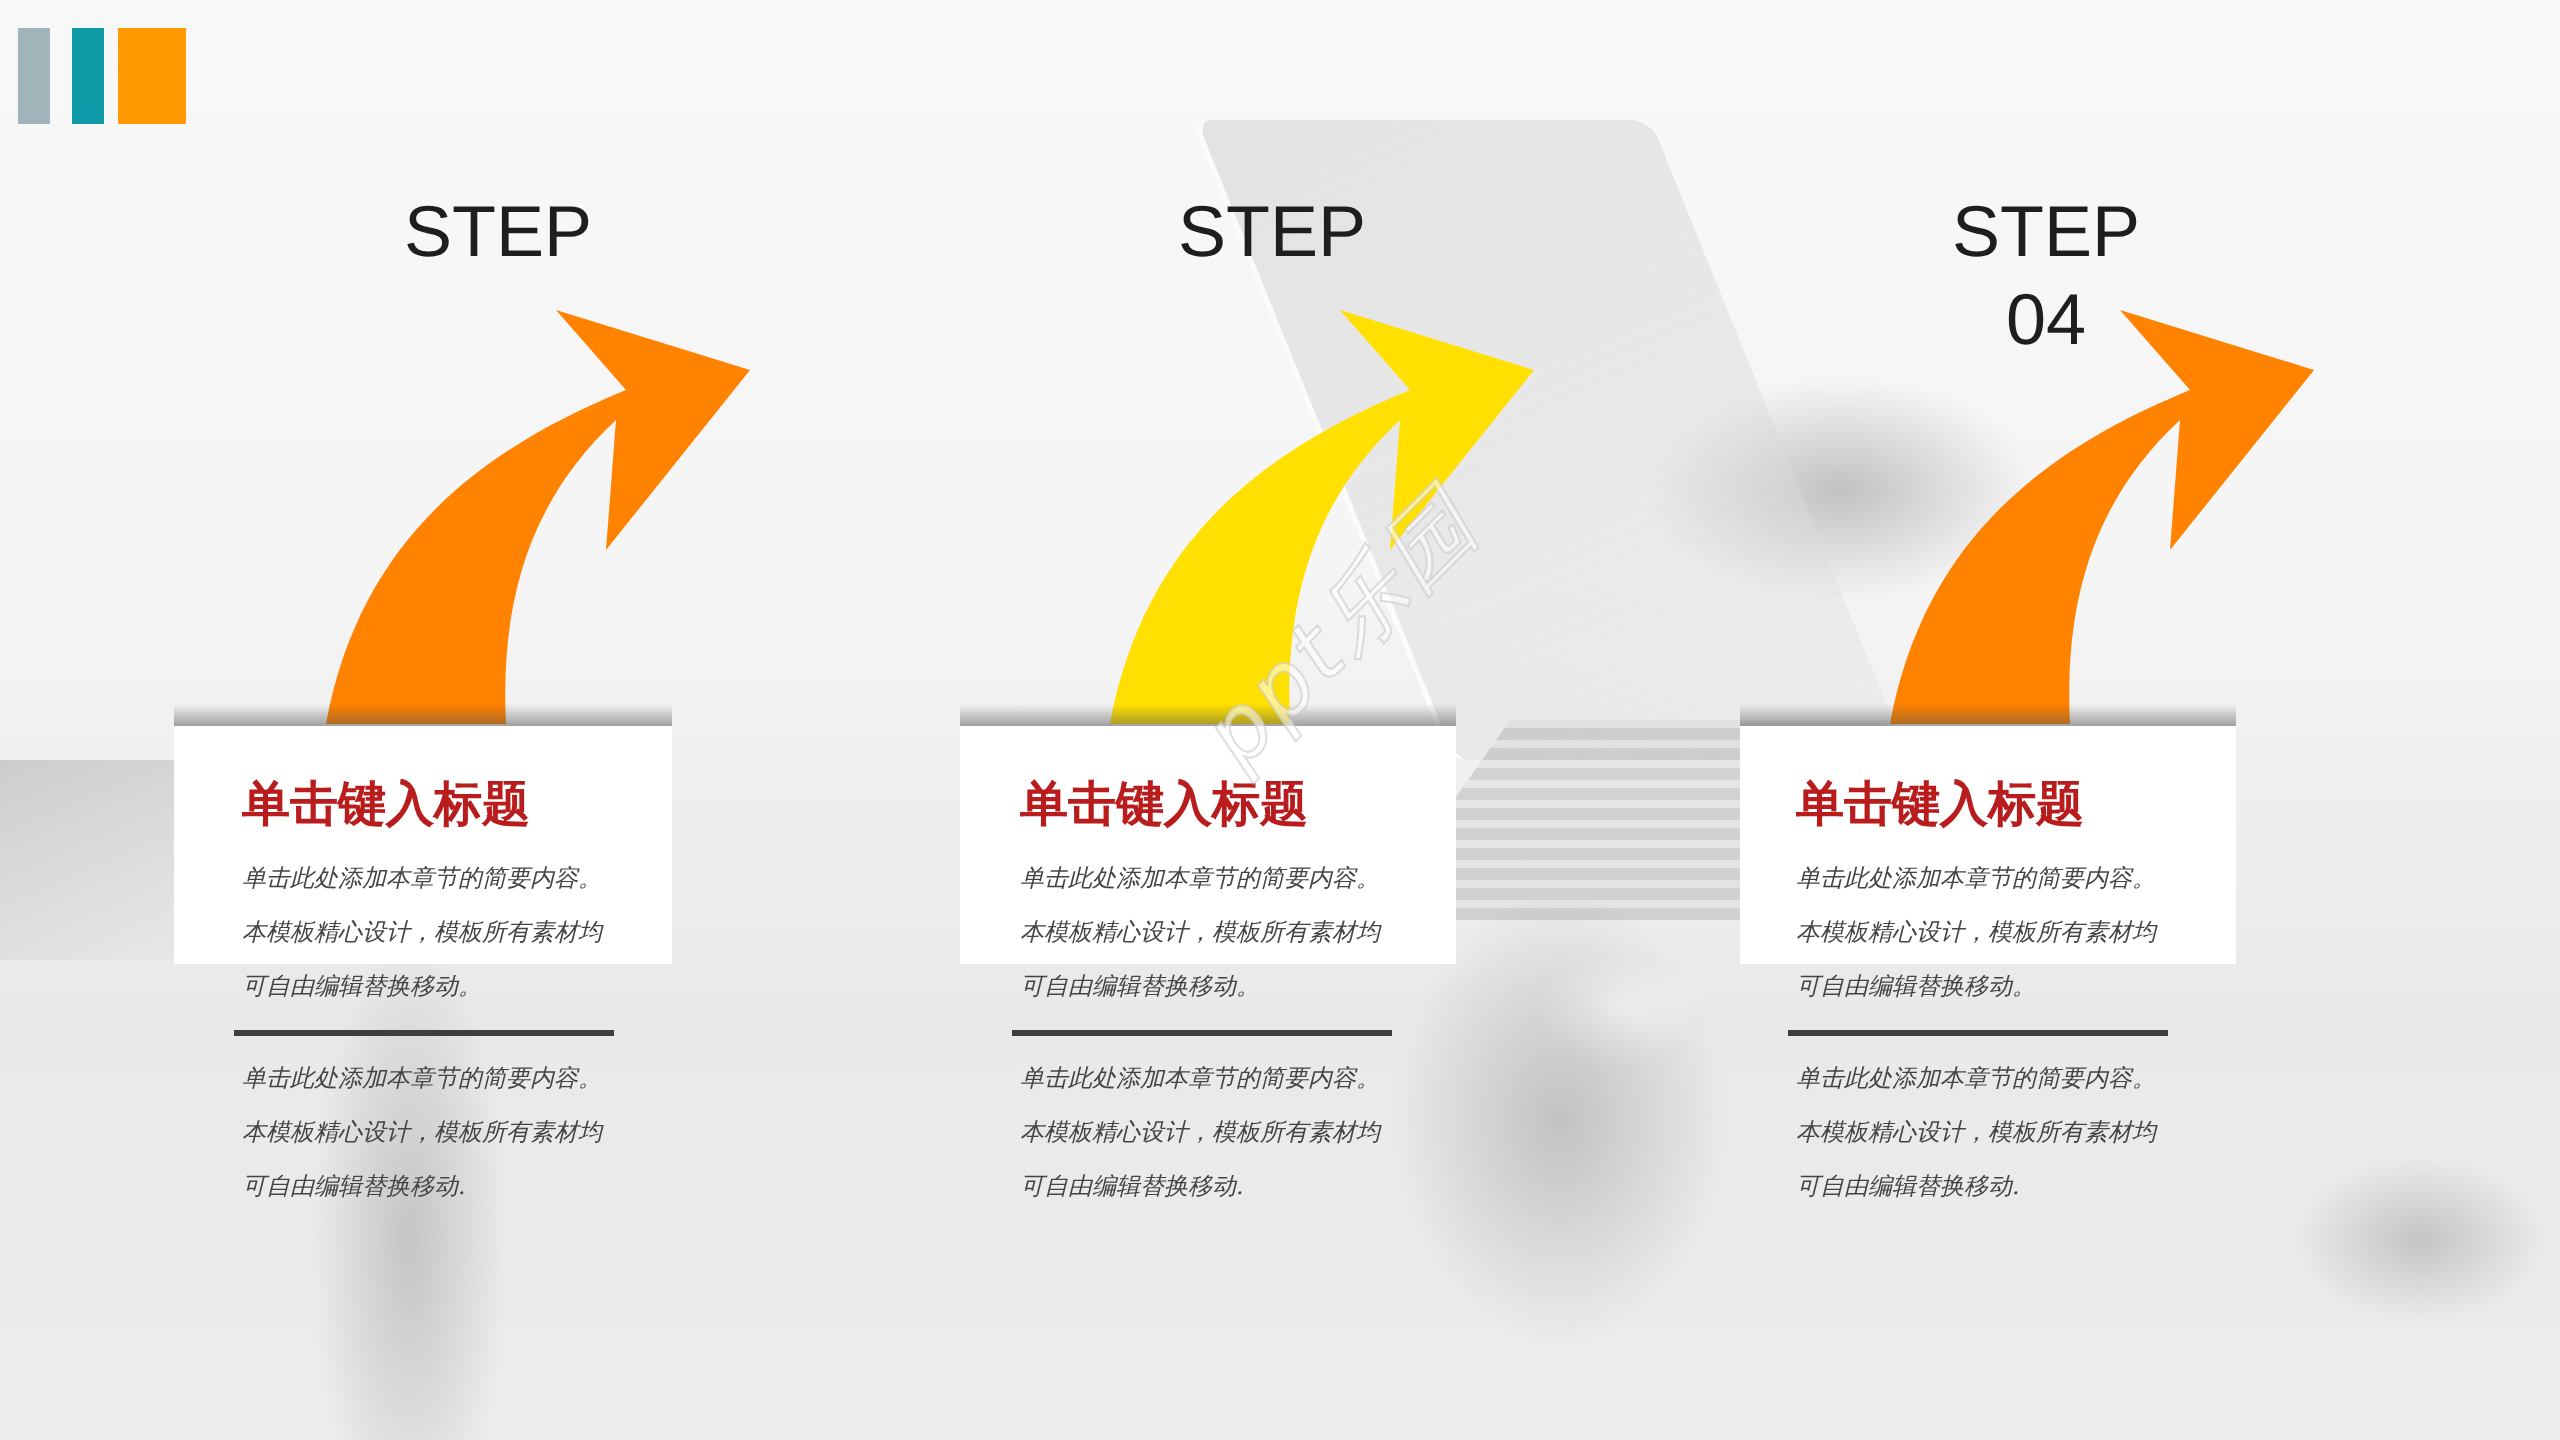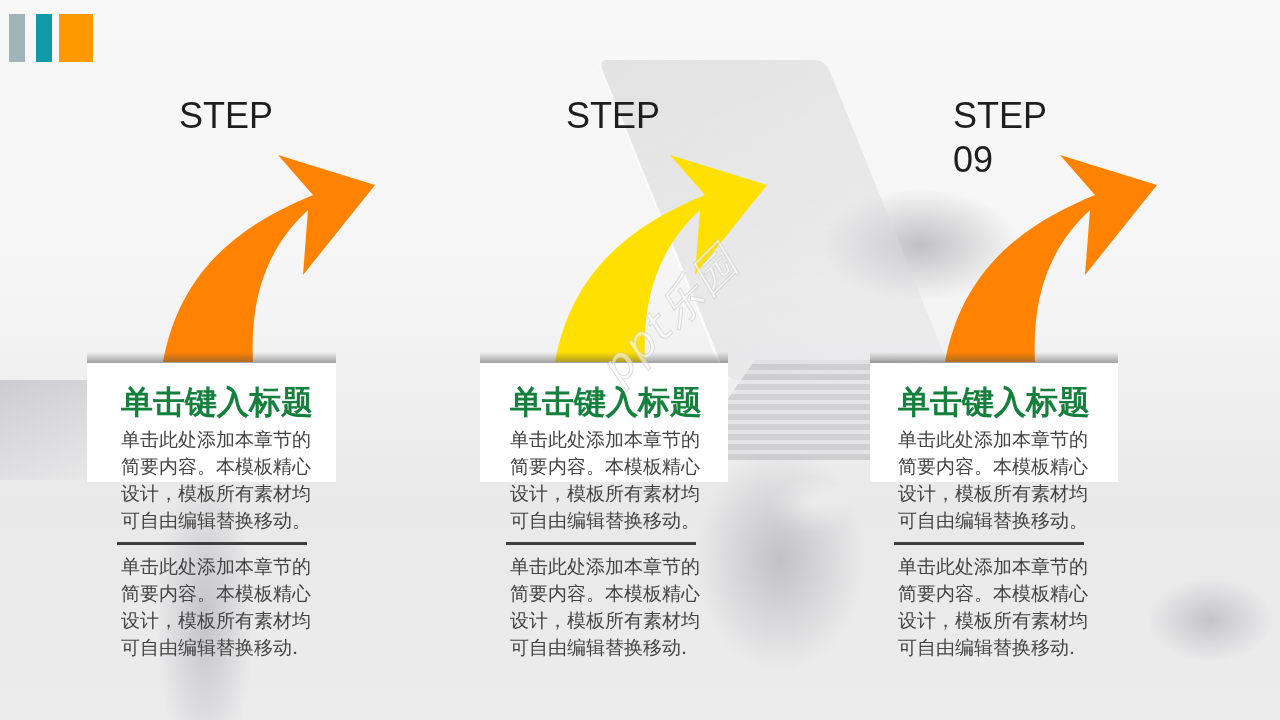--- a/index.html
+++ b/index.html
@@ -42,21 +42,21 @@
     }
 
     
     .logo { position: absolute; left: 9px; top: 14px; display: flex; gap: 0; }
     .logo .bar { position: absolute; top: 0; height: 48px; }
 
     
     .step-label {
       position: absolute;
       width: 140px;
-      text-align: left;
+      text-align: center;
       font-size: 36px;
       line-height: 44px;
       color: #1e1e1e;
       font-family: "Liberation Sans", sans-serif;
     }
     .arrow { position: absolute; }
 
     
     .card-shadow {
       position: absolute;
@@ -68,32 +68,33 @@
       background: #ffffff;
       height: 119px;
     }
     .card-text {
       position: absolute;
       width: 200px;
       font-family: "DejaVu Serif", "Liberation Serif", serif;
       color: #333;
     }
     .card-title {
-      font-size: 32px;
+      font-size: 24px;
       line-height: 32px;
       font-weight: bold;
-      color: #15803d;
+      color: #b91c1c;
       margin-bottom: 8px;
       letter-spacing: 0px;
     }
     .card-desc {
-      font-size: 19px;
+      font-size: 12px;
       line-height: 27px;
       color: #444;
       width: 190px;
+      font-style: italic;
     }
     .divider {
       height: 3px;
       background: #3e3e3e;
       width: 190px;
       margin: 8px 0 8px -4px;
     }
     .watermark {
       position: absolute;
       left: 585px; top: 285px;
@@ -150,21 +151,21 @@
     <div class="card-title">单击键入标题</div>
     <div class="card-desc">单击此处添加本章节的简要内容。本模板精心设计，模板所有素材均可自由编辑替换移动。</div>
     <div class="divider"></div>
     <div class="card-desc">单击此处添加本章节的简要内容。本模板精心设计，模板所有素材均可自由编辑替换移动.</div>
   </div>
 </div>
 
 <div>
   <div class="step-label" style="left:953px;top:94px;">
     <div>STEP</div>
-    <div>09</div>
+    <div>04</div>
   </div>
   <svg class="arrow" style="left:932px;top:150px;" width="240" height="220" viewBox="0 0 240 220">
     <path fill="#ff8200" d="M13 212 C 30 120, 90 75, 163 45 L 128 5 L 225 35 L 153 125 L 158 60 C 115 100, 100 150, 103 212 Z"></path>
   </svg>
   <div class="card-shadow" style="left:870px;top:352px;width:248px;"></div>
   <div class="card-white" style="left:870px;top:363px;width:248px;"></div>
   <div class="card-text" style="left:898px;top:386px;">
     <div class="card-title">单击键入标题</div>
     <div class="card-desc">单击此处添加本章节的简要内容。本模板精心设计，模板所有素材均可自由编辑替换移动。</div>
     <div class="divider"></div>

